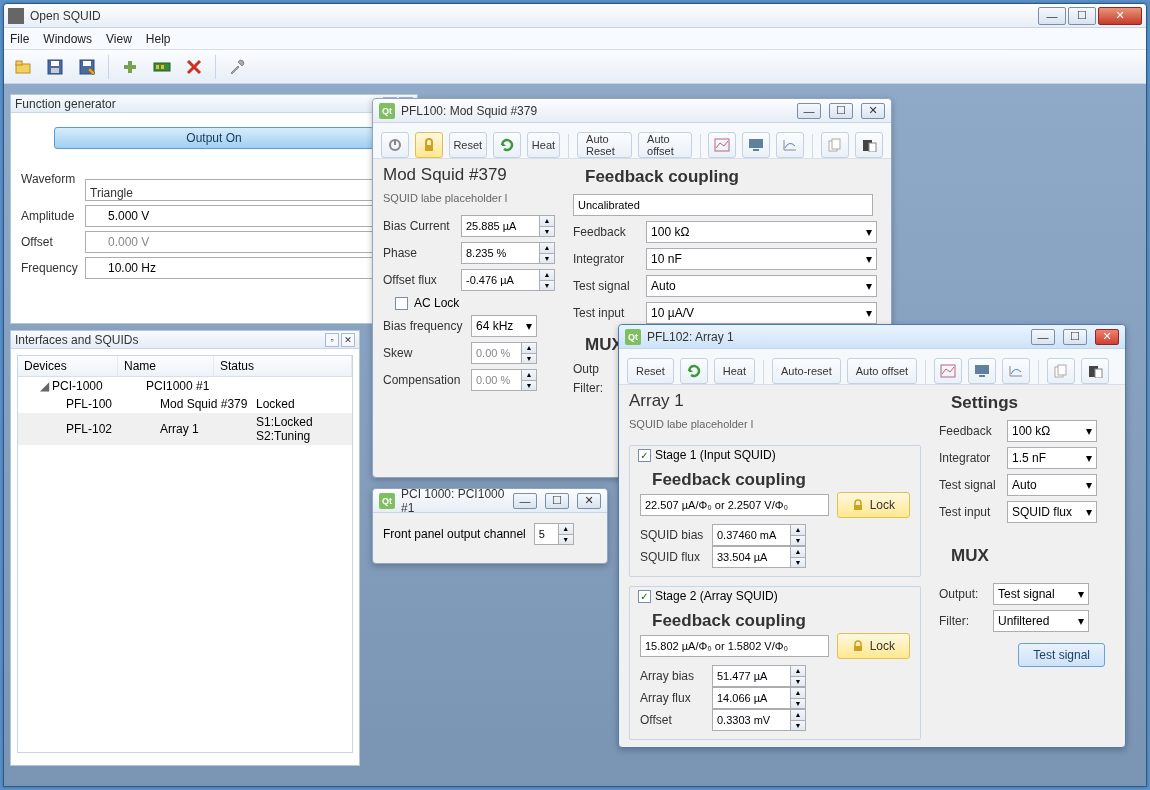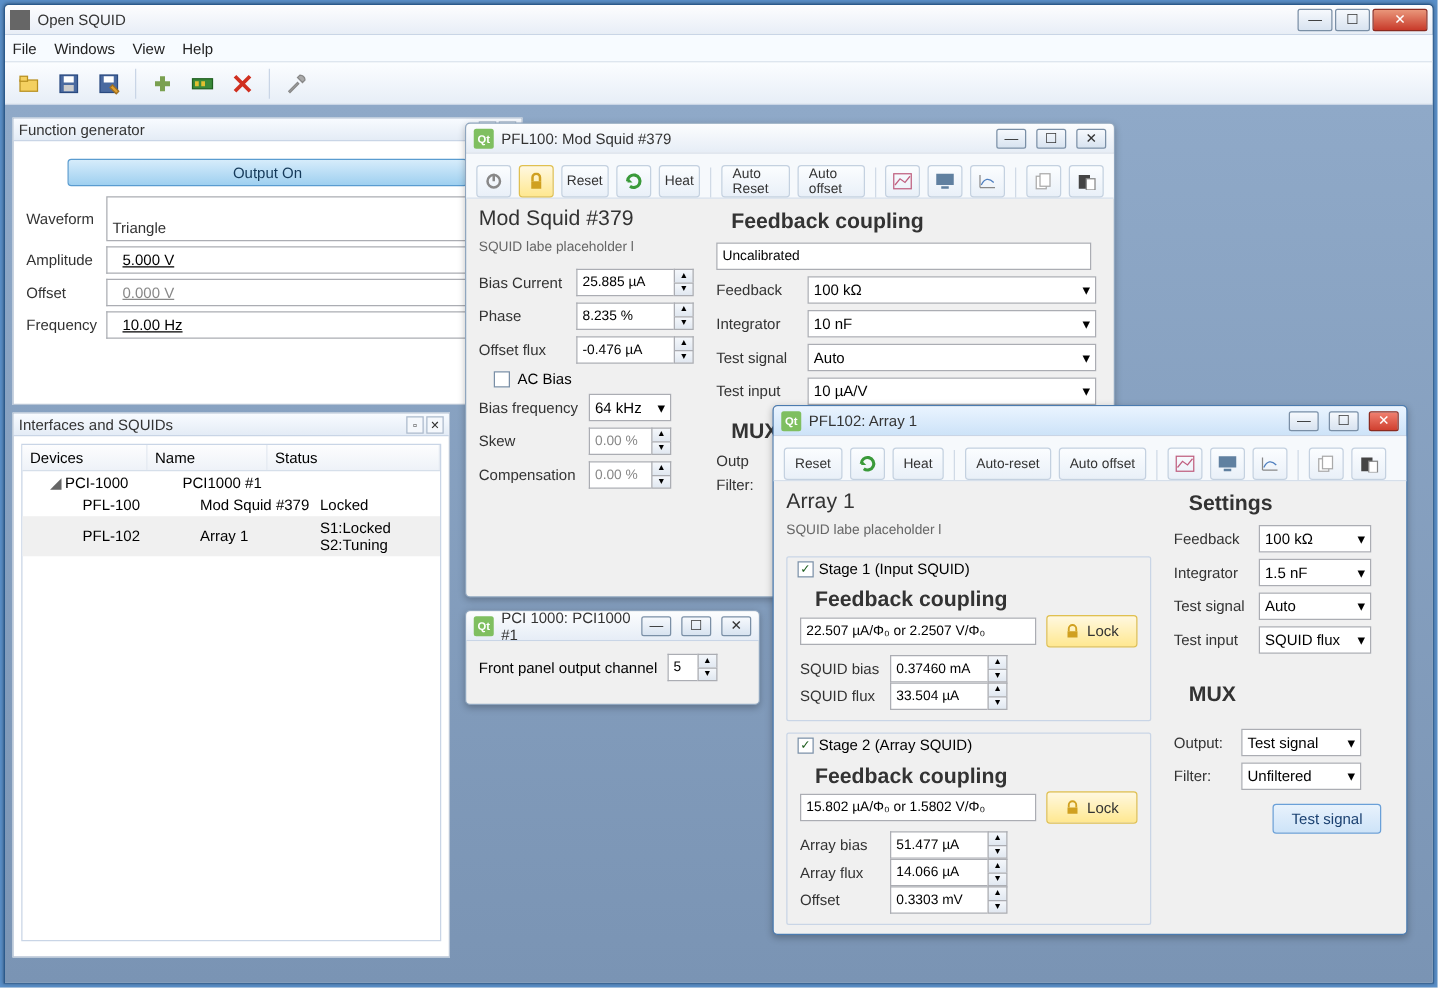--- a/index.html
+++ b/index.html
@@ -31,24 +31,24 @@
 .dock.funcgen { left:6px; top:10px; width:408px; height:230px; }
 .dock.interfaces { left:6px; top:246px; width:350px; height:436px; }
 
 .panel-body { padding:8px 10px; }
 
 
 .btn-output { width:320px; height:22px; margin:6px auto 8px; display:block; background: linear-gradient(#d6ecfb,#9fd0f0); border:1px solid #5a9cd0; border-radius:3px; color:#153a5a; cursor:pointer;}
 
 .form-row { display:flex; align-items:center; margin:4px 0; gap:6px;}
 .form-row label { width:58px; color:#333; }
-.combo, .textfield { flex:1; height:22px; border:1px solid #abadb3; background:#fff; padding:17px 4px; display:flex; align-items:flex-start; justify-content:space-between; color:#333;}
+.combo, .textfield { flex:1; height:22px; border:1px solid #abadb3; background:#fff; padding:0 4px; display:flex; align-items:flex-end; justify-content:space-between; color:#333;margin-top:22px;}
 .combo .arrow { color:#555; font-size:10px;}
 .spin { flex:1; height:22px; display:flex; }
-.spin .val { flex:1; border:1px solid #abadb3; border-right:none; padding:0 12px; display:flex; align-items:center; background:#fff;text-decoration:underline;}
+.spin .val { flex:1; border:1px solid #abadb3; border-right:none; padding:0 22px; display:flex; align-items:center; background:#fff;}
 .spin .ud { width:16px; display:flex; flex-direction:column;}
 .spin .ud div{flex:1; border:1px solid #abadb3; background:linear-gradient(#f4f7fb,#e1e8f1); font-size:7px; display:flex; align-items:center; justify-content:center; cursor:pointer;}
 .spin .ud div:first-child{border-bottom:none;}
 .disabled .val, .disabled.combo { color:#888; background:#f4f4f4;}
 .disabled label { color:#888; }
 
 
 .tree { border:1px solid #c9d5e6; margin:6px; height:398px; background:#fff;}
 .tree-header { display:flex; background:linear-gradient(#fdfdfe,#eef2f8); border-bottom:1px solid #d6dfea;}
 .tree-header div{padding:3px 6px; border-right:1px solid #e4e9f1;}
@@ -352,21 +352,21 @@
               <div class="small-spin">
                 <div class="val">-0.476 µA</div>
                 <div class="ud">
                   <div>▲</div>
                   <div>▼</div>
                 </div>
               </div>
             </div>
           <div class="lbl-row" style="margin-left:12px;">
               <span class="chk"></span>
-              <span>AC Bias</span>
+              <span>AC Lock</span>
             </div>
           <div class="lbl-row disabled w2">
               <label>Bias frequency</label>
               <div class="small-combo disabled" style="width:66px;">
                 <span>64 kHz</span>
                 <span class="arrow">▾</span>
               </div>
             </div>
           <div class="lbl-row disabled w2">
               <label>Skew</label>

